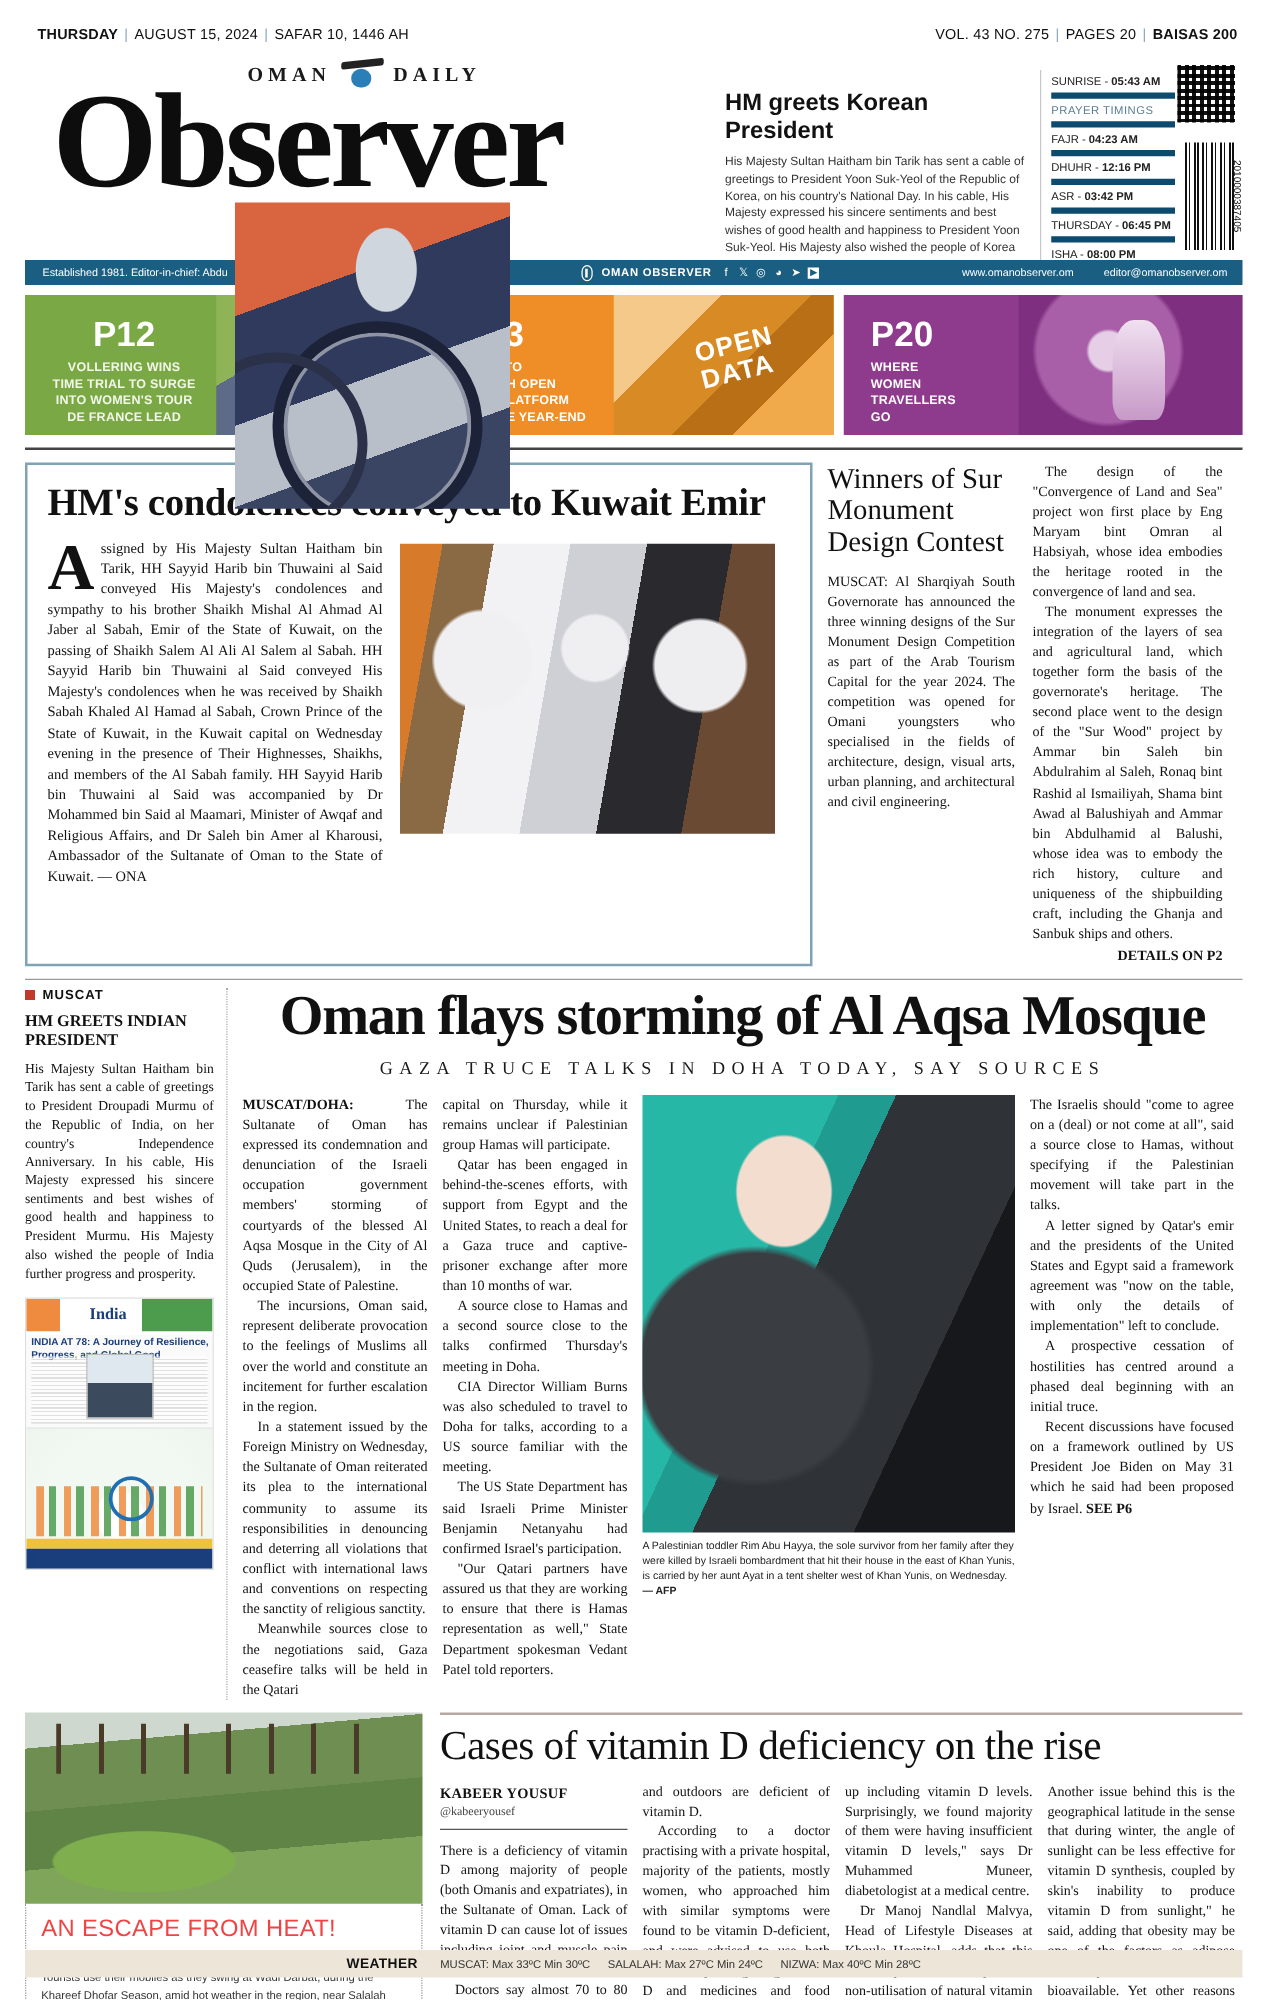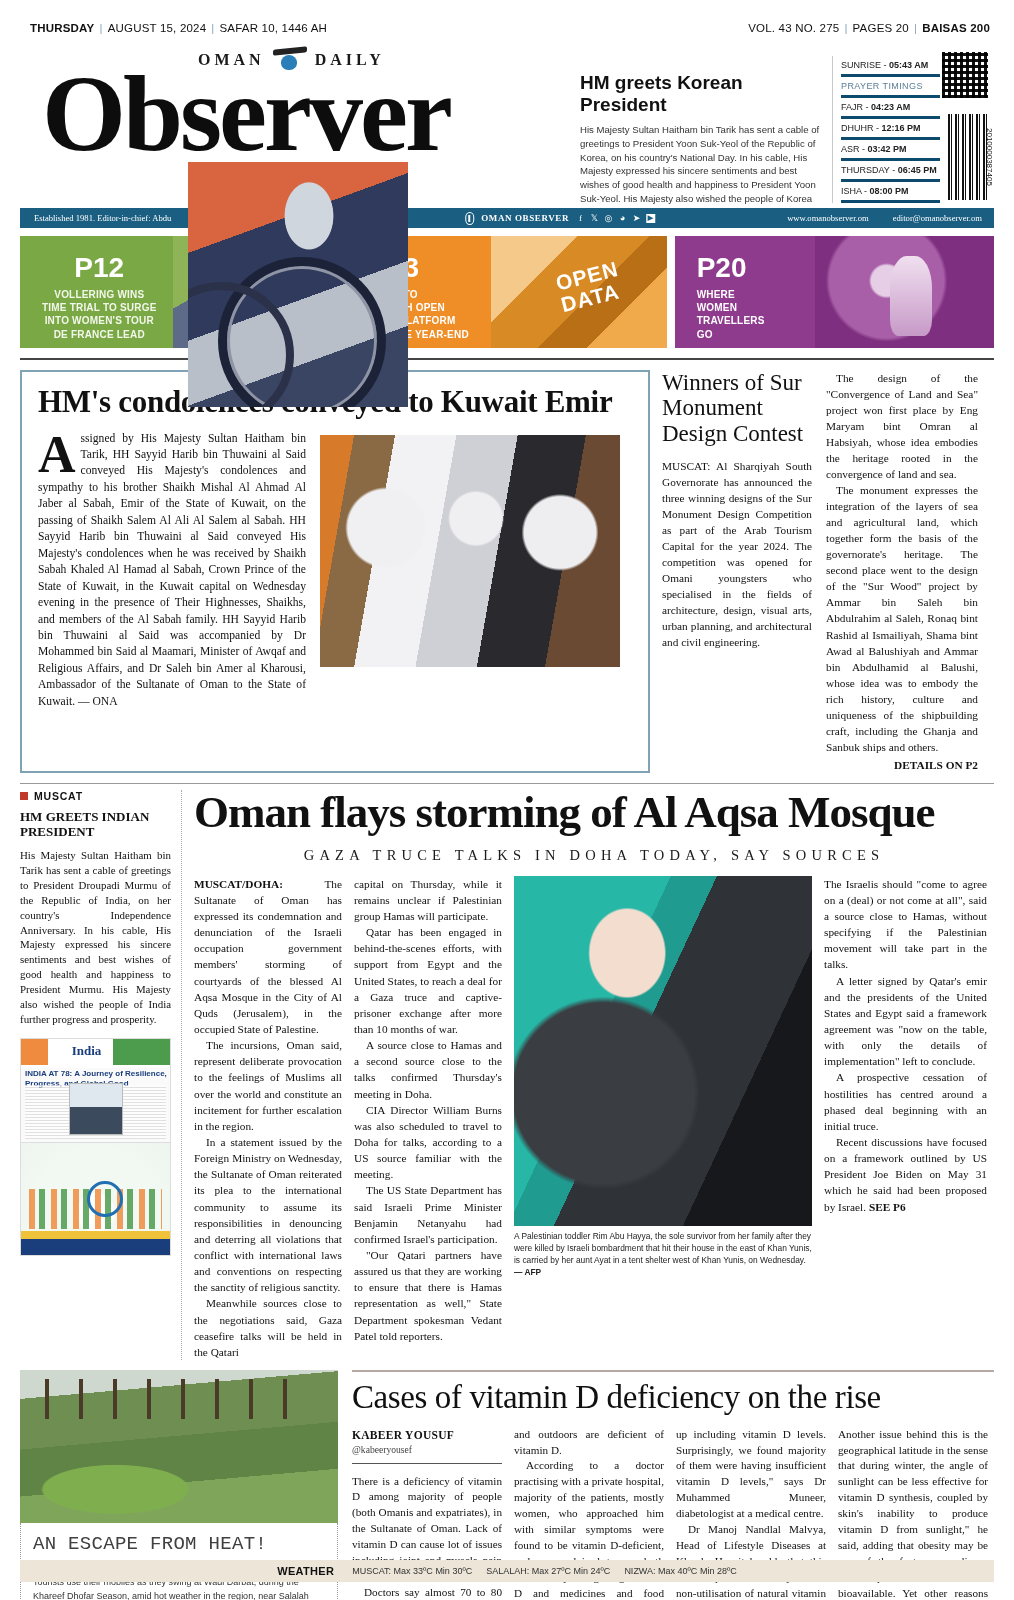--- a/index.html
+++ b/index.html
@@ -76,21 +76,21 @@
   .korean-body {
     font-family: "Liberation Sans", sans-serif;
     font-size: 9.6px; line-height: 1.45; color: #333;
   }
 
   
   .prayer-box { position: absolute; left: 812px; top: 14px; width: 108px;
     border-left: 1px solid #c9c9c9; padding-left: 8px; }
   .prayer-row {
     font-family: "Liberation Sans", sans-serif;
-    font-size: 9px; padding: 4px 0 4px 0; border-bottom: 3px solid #0c4a6e;
+    font-size: 9px; padding: 4px 0 4px 0; border-bottom: 5px solid #0c4a6e;
     white-space: nowrap; color: #222;
   }
   .prayer-row b { font-weight: bold; }
   .prayer-head { color: #5a7d96; letter-spacing: .4px; }
 
   .qr {
     position: absolute; right: 6px; top: 10px; width: 46px; height: 46px;
     background:
       repeating-linear-gradient(90deg,#111 0 3px,#fff 3px 6px),
       repeating-linear-gradient(0deg,#111 0 3px,#fff 3px 6px);
@@ -102,21 +102,21 @@
   }
   .barcode-num {
     position: absolute; right: 0px; top: 72px; width: 10px; height: 86px;
     writing-mode: vertical-rl; font-family: "Liberation Sans", sans-serif;
     font-size: 8px; letter-spacing: 0px; color:#111; text-align:center;
   }
 
   
   .bluebar {
     position: relative; height: 20px; background: #1a5f82; color: #fff;
-    display: flex; align-items: center; font-family: Liberation Serif, serif;
+    display: flex; align-items: center; font-family: Liberation Sans, sans-serif;
     font-size: 8.6px; margin: 6px 0 0 0; z-index: 1;
   }
   .bb-left { padding-left: 14px; white-space: nowrap; }
   .bb-center { position: absolute; left: 50%; transform: translateX(-22%); display:flex; align-items:center; gap:7px; }
   .bb-logo-mark {
     width: 9px; height: 13px; border: 1.6px solid #fff; border-radius: 50%/40%;
     position: relative; display:inline-block;
   }
   .bb-logo-mark::after{content:"";position:absolute;left:2.2px;top:2px;width:1.6px;height:7px;background:#fff;}
   .bb-brand { font-weight: bold; letter-spacing: .6px; font-size: 9px; }
@@ -229,21 +229,21 @@
   .supp-cap {
     font-family:"Liberation Sans",sans-serif; font-size: 9.3px; line-height: 1.45;
     text-align: center; margin-top: 8px; color: #222;
   }
   .supp-cap .b { font-weight: bold; }
 
   
   .main-story { flex: 1; }
   .main-headline {
     font-family: "Liberation Serif", serif; font-weight: bold;
-    font-size: 45px; line-height: 1; letter-spacing: -1px; text-align: left;
+    font-size: 45px; line-height: 1; letter-spacing: -1px; text-align: center;
     margin-bottom: 12px;
   }
   .main-sub {
     font-family: "Liberation Serif", serif; font-size: 14.5px;
     letter-spacing: 5.2px; text-align: center; margin-bottom: 12px; color:#1a1a1a;
   }
   .main-cols { display: flex; gap: 12px; }
   .mcol { font-size: 11.3px; line-height: 1.43; text-align: justify; }
   .mcol p { text-indent: 12px; margin: 0; }
   .mcol p.first { text-indent: 0; }
@@ -274,22 +274,22 @@
       radial-gradient(ellipse 120px 40px at 30% 78%, #7fae4e 0 60%, transparent 62%),
       linear-gradient(175deg, #cfd8cf 0 16%, #6f8f52 16% 44%, #5f8445 44% 70%, #7fa55a 70% 100%);
     position: relative; overflow:hidden;
   }
   .escape-photo::before {
     content:""; position:absolute; left:8%; top:6%; width:84%; height:26%;
     background: repeating-linear-gradient(90deg, #4a3a28 0 4px, transparent 4px 34px);
   }
   .escape-cap-box { border: 1px dotted #999; border-top: none; padding: 10px 12px 12px 12px; }
   .escape-title {
-    font-family:Liberation Mono, monospace; font-size: 19px; letter-spacing: .3px;
-    margin-bottom: 21px; color:#404040;
+    font-family:Liberation Sans, sans-serif; font-size: 19px; letter-spacing: .3px;
+    margin-bottom: 21px; color:#ef4444;
   }
   .escape-body { font-family:"Liberation Sans",sans-serif; font-size: 9px; line-height: 1.5; color:#333; }
 
   .vit-col { flex: 1; }
   .vit-rule { border-top: 2px solid #b9a9a4; margin-bottom: 8px; }
   .vit-headline {
     font-family:"Liberation Serif",serif; font-size: 33px; line-height: 1.05;
     margin-bottom: 12px; letter-spacing: -.4px;
   }
   .vit-cols { display: flex; gap: 12px; }

